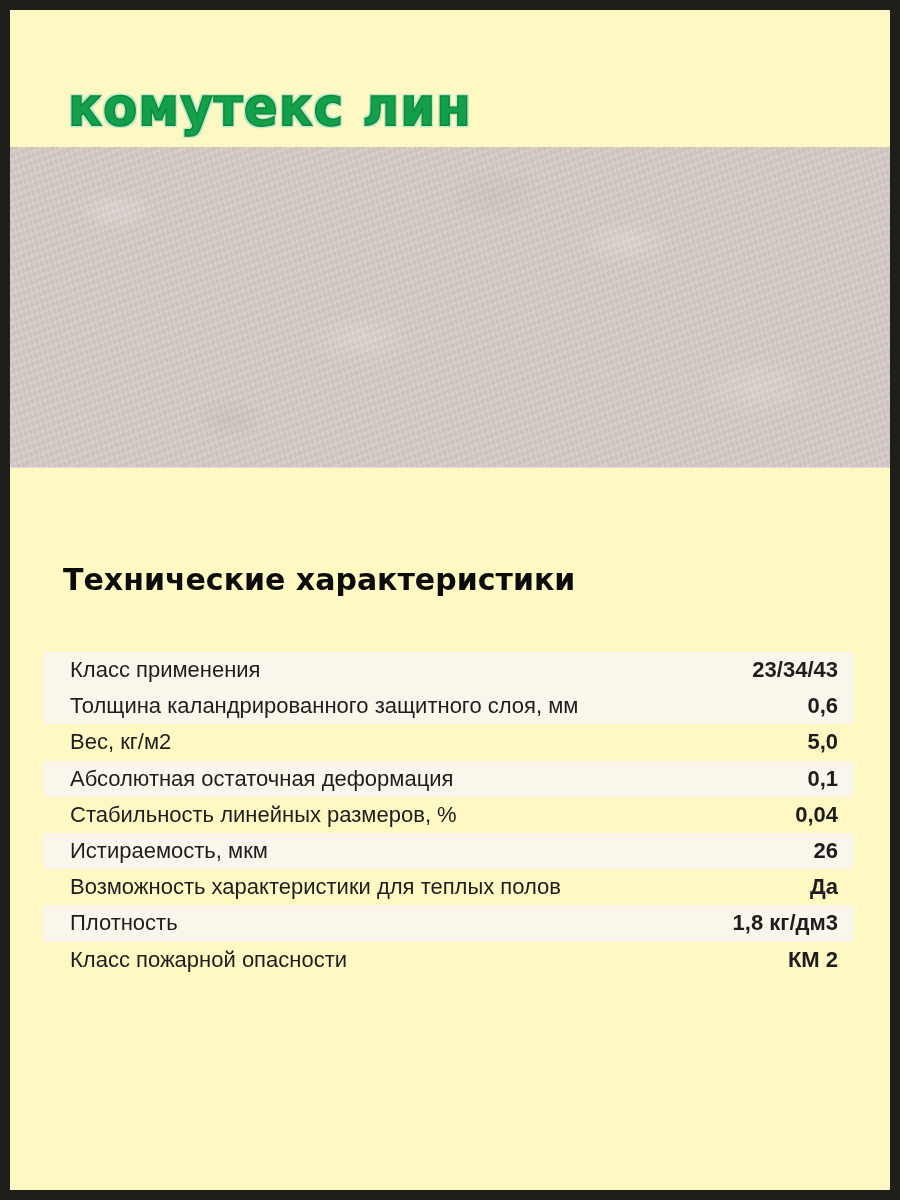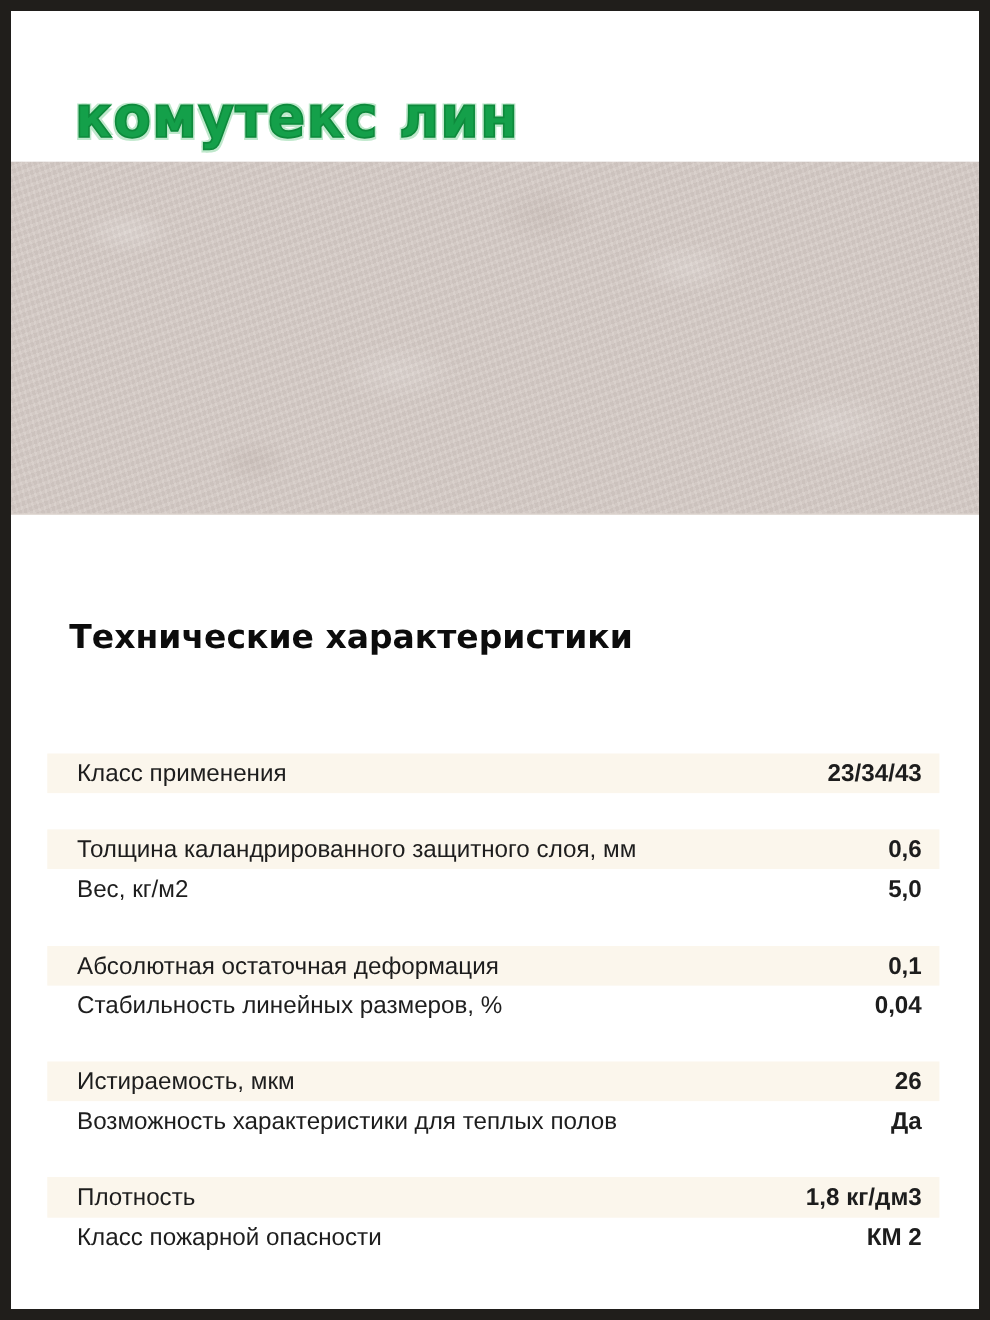--- a/index.html
+++ b/index.html
@@ -7,21 +7,21 @@
       width: 900px; height: 1200px;
       background: #201e1b;
       position: relative;
       overflow: hidden;
       font-family: "DejaVu Sans", "Liberation Sans", sans-serif;
     }
     .page {
       position: absolute;
       left: 10px; top: 10px;
       width: 880px; height: 1180px;
-      background: #ffffff;
+      background: #fef9c3;
       overflow: hidden;
     }
     .logo {
       position: absolute;
       left: 58px; top: 62px;
       height: 70px;
       display: flex; align-items: center;
     }
     .logo-text {
       font-family: "DejaVu Sans", sans-serif;
@@ -71,21 +71,21 @@
       display: flex;
       justify-content: space-between;
       align-items: center;
       height: 36.2px;
       padding: 0 16px 0 27px;
       box-sizing: border-box;
       font-family: "Liberation Sans", sans-serif;
       font-size: 22px;
       color: #1d1d1d;
     }
-    .spec-row.shaded { background: #fbf6ec; margin-top: 33px; }
+    .spec-row.shaded { background: #fbf6ec; }
     .spec-label { white-space: nowrap; }
     .spec-value { white-space: nowrap; text-align: right; font-weight: bold; }
   </style>
 </head>
 <body>
 
 <div class="page">
 
   <div class="logo">
     <span class="logo-text">комутекс лин</span>

